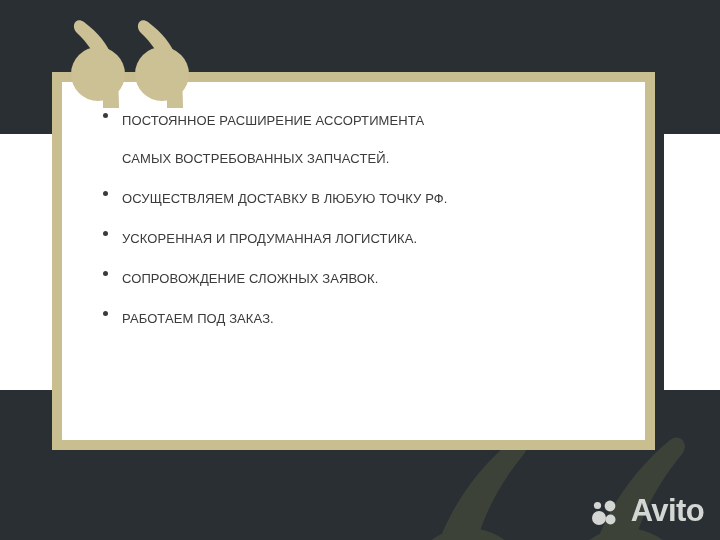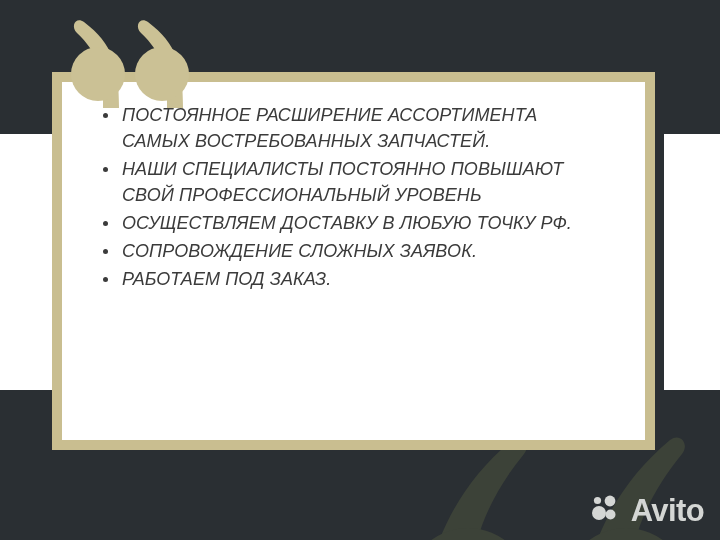--- a/index.html
+++ b/index.html
@@ -73,45 +73,44 @@
   .bullets {
     list-style: none;
     margin: 0;
     padding: 0;
   }
   .bullets li {
     position: relative;
     padding-left: 26px;
     margin: 0 0 2px 0;
     color: #3b3b3b;
-    font-size: 18px;
-    line-height: 26px;
+    font-size: 13px;
+    line-height: 38px;
     letter-spacing: 0.1px;
     text-transform: uppercase;
     white-space: pre-line;
-    font-style: italic;
   }
   .bullets li::before {
     content: "";
     position: absolute;
     left: 7px;
     top: 11px;
     width: 5px;
     height: 5px;
     border-radius: 50%;
     background: #3b3b3b;
   }
 
   
   .avito {
     position: absolute;
     right: 16px;
     bottom: 14px;
     display: flex;
-    align-items: flex-start;
+    align-items: flex-end;
     gap: 13px;
   }
   .avito-mark { display: block; }
   .avito-word {
     color: #d4d6d4;
     font-size: 31px;
     line-height: 31px;
     font-weight: 700;
     letter-spacing: -0.6px;
   }
@@ -131,23 +130,22 @@
       <path d="M178 230 C178 140 208 70 270 18 C280 10 290 22 282 32 C244 78 228 126 228 168 L228 230 Z"></path>
       <circle cx="226" cy="168" r="62"></circle>
     </g>
   </svg>
 
   <div class="card-frame">
     <div class="card-inner">
       <ul class="bullets">
         <li>ПОСТОЯННОЕ РАСШИРЕНИЕ АССОРТИМЕНТА
 САМЫХ ВОСТРЕБОВАННЫХ ЗАПЧАСТЕЙ.</li>
-        <li>НАШИ СПЕЦИАЛИСТЫ ПОСТОЯННО ПОВЫШАЮТ
-СВОЙ ПРОФЕССИОНАЛЬНЫЙ УРОВЕНЬ</li>
         <li>ОСУЩЕСТВЛЯЕМ ДОСТАВКУ В ЛЮБУЮ ТОЧКУ РФ.</li>
+        <li>УСКОРЕННАЯ И ПРОДУМАННАЯ ЛОГИСТИКА.</li>
         <li>СОПРОВОЖДЕНИЕ СЛОЖНЫХ ЗАЯВОК.</li>
         <li>РАБОТАЕМ ПОД ЗАКАЗ.</li>
       </ul>
     </div>
   </div>
 
   <svg class="open-quote" viewBox="0 0 122 100">
     <g fill="#cbc195">
       <path d="M49 100 C49 58 43 36 14 14 C6 8 0 18 7 25 C27 44 33 62 33 88 L33 100 Z"></path>
       <circle cx="28" cy="66" r="27"></circle>

